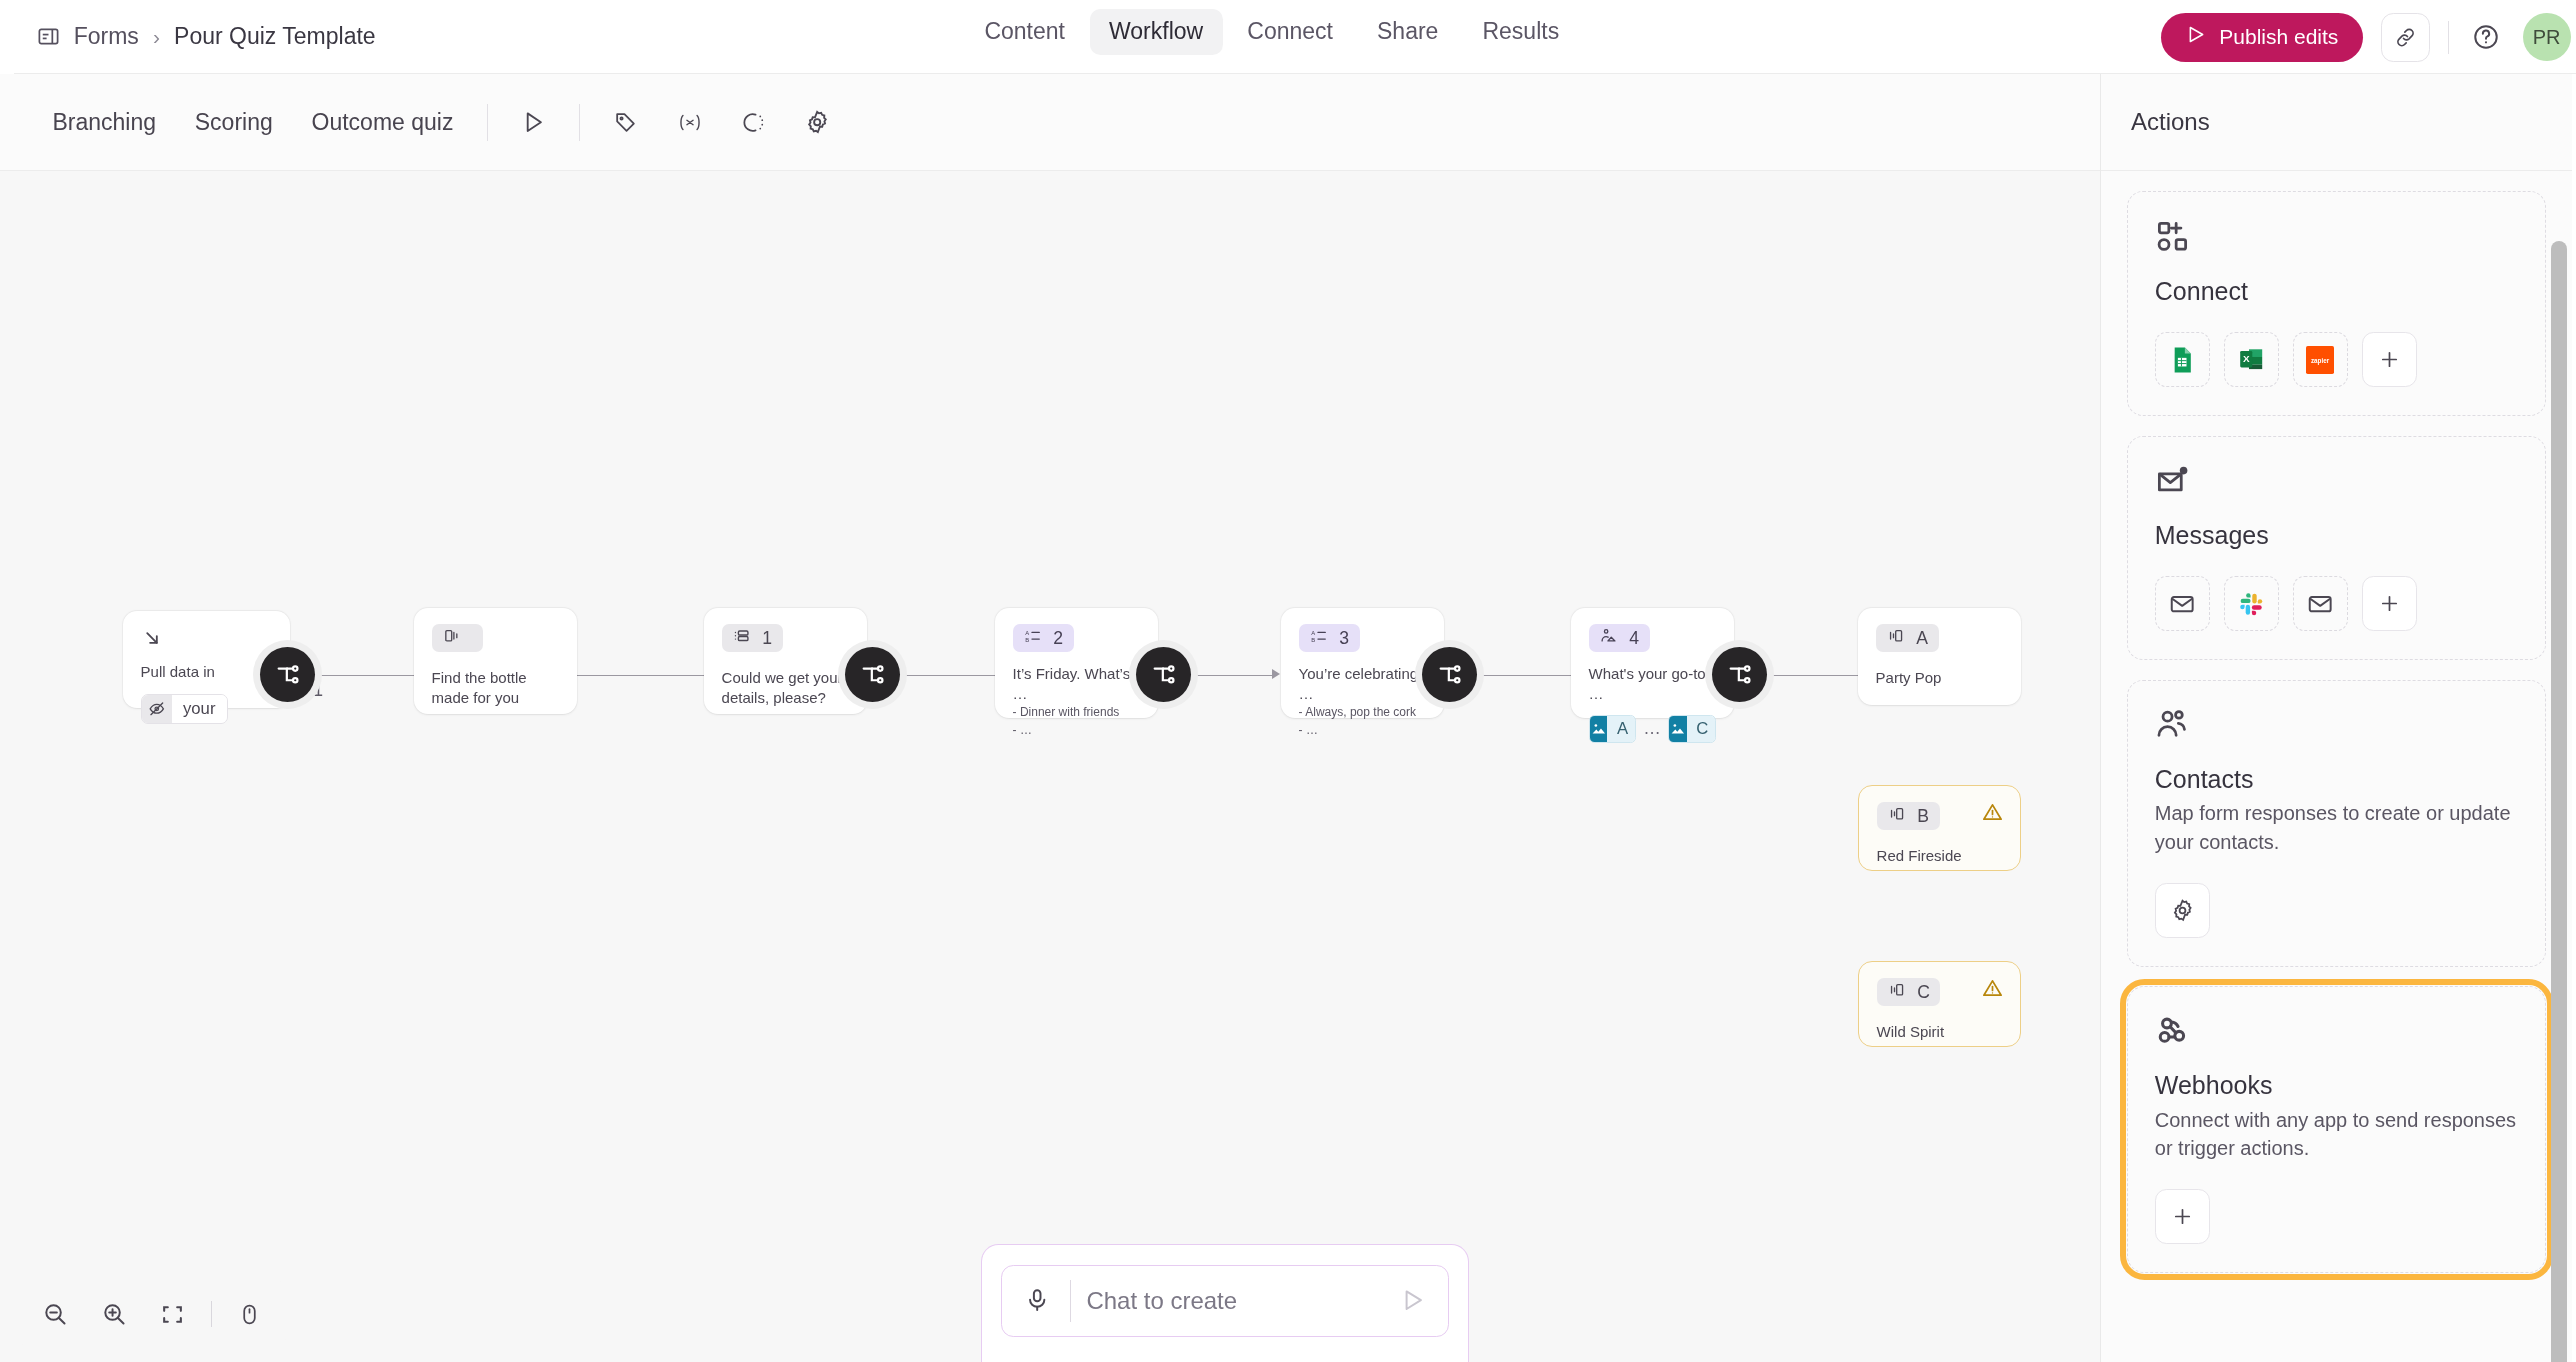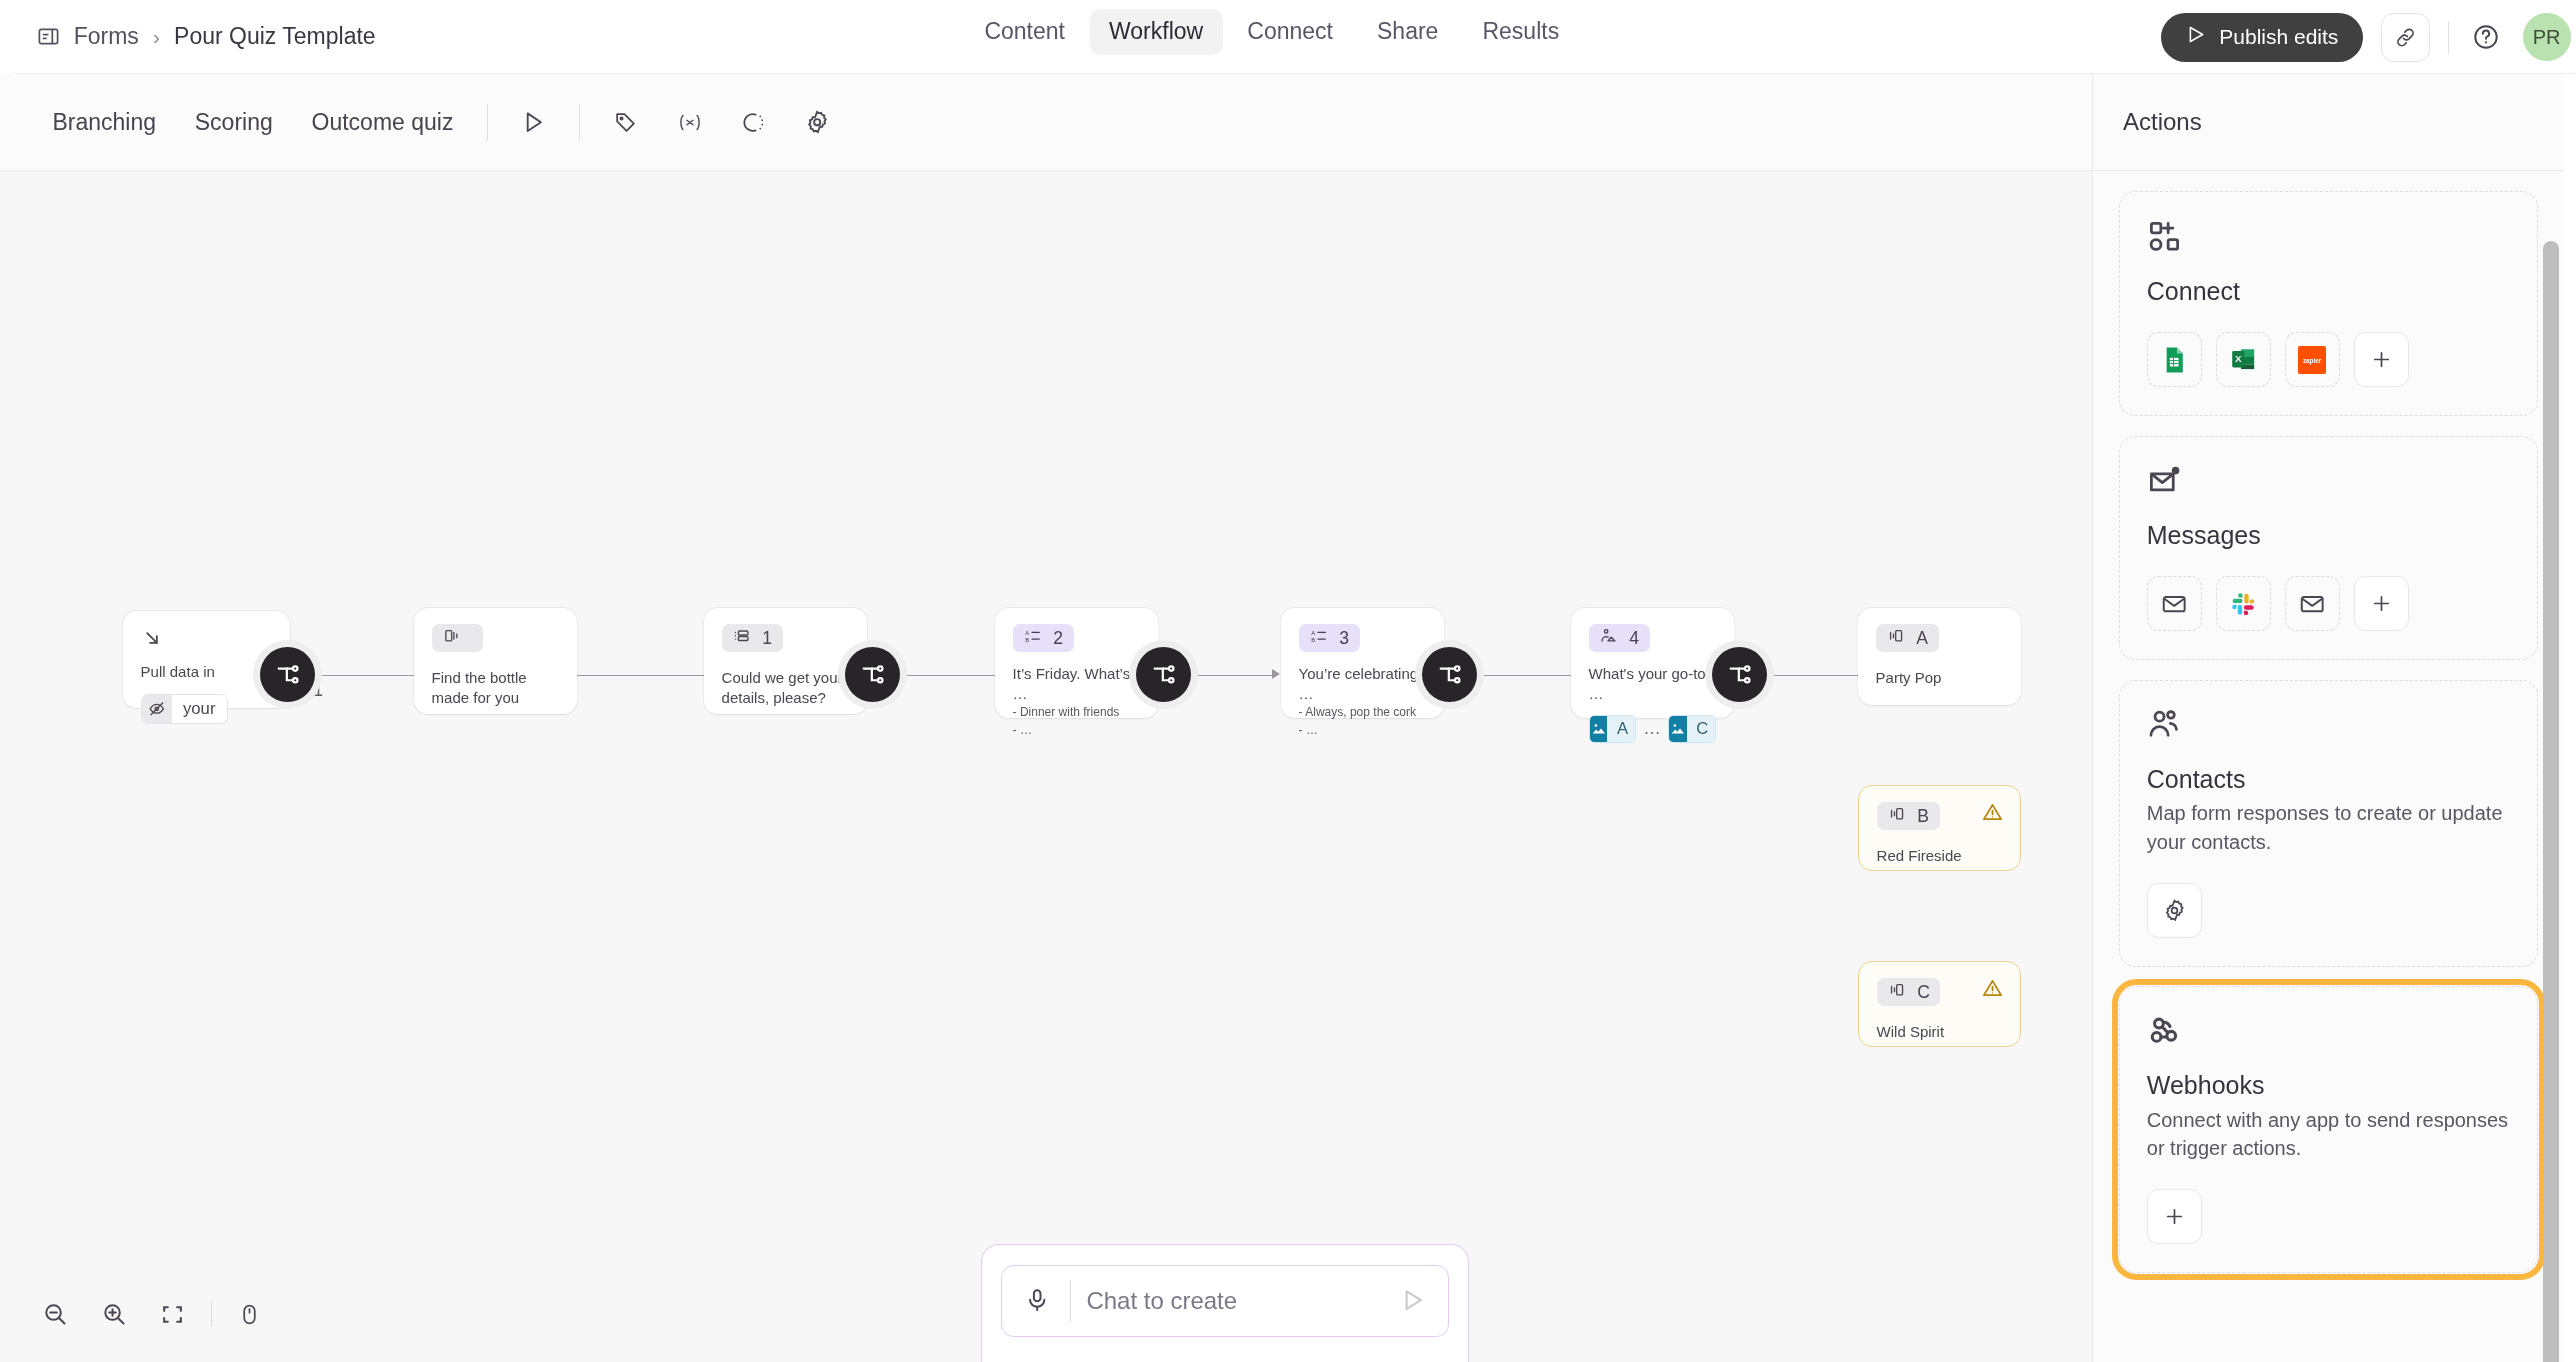--- a/index.html
+++ b/index.html
@@ -37,21 +37,21 @@
     cursor: pointer; white-space: nowrap;
   }
   .ctab.active { background: #f2f2f3; color: #2e2b35; font-weight: 500; }
 
   .top-right {
     position: absolute; right: 19.4px; top: 0; height: 74px;
     display: flex; align-items: center; gap: 17.6px;
   }
   .publish-btn {
     display: flex; align-items: center; gap: 12.3px;
-    background: #404040; color: #fff;
+    background: #be185d; color: #fff;
     height: 49px; padding: 0 25px; border-radius: 25px;
     font-size: 21px; cursor: pointer; border: none;
   }
   .icon-btn-sq {
     width: 49px; height: 49px; border-radius: 12.3px;
     border: 0.9px solid #e5e3e8; background: #fff;
     display: flex; align-items: center; justify-content: center;
     cursor: pointer;
   }
   .vdiv { width: 0.9px; height: 33px; background: #e2e0e5; }
@@ -172,21 +172,21 @@
     flex: 1; border: none; outline: none;
     font-size: 24px; color: #3f3c46;
     font-family: "Liberation Sans", sans-serif;
     background: transparent;
   }
   .chat-input::placeholder { color: #7c7886; }
   .send { width: 39px; display:flex; align-items:center; justify-content:center; cursor:pointer;}
 
   
   .rpanel {
-    position: absolute; right: 12px; top: 74px;
+    position: absolute; right: 4px; top: 74px;
     width: 472px; height: 1289px;
     background: #fbfbfb;
     border-left: 0.9px solid #e9e9e9;
   }
   .rpanel-header {
     height: 97px; display: flex; align-items: center;
     padding-left: 30px; font-size: 24px; color: #3a3742;
     border-bottom: 0.9px solid #ececec;
   }
   .rpanel-body {

